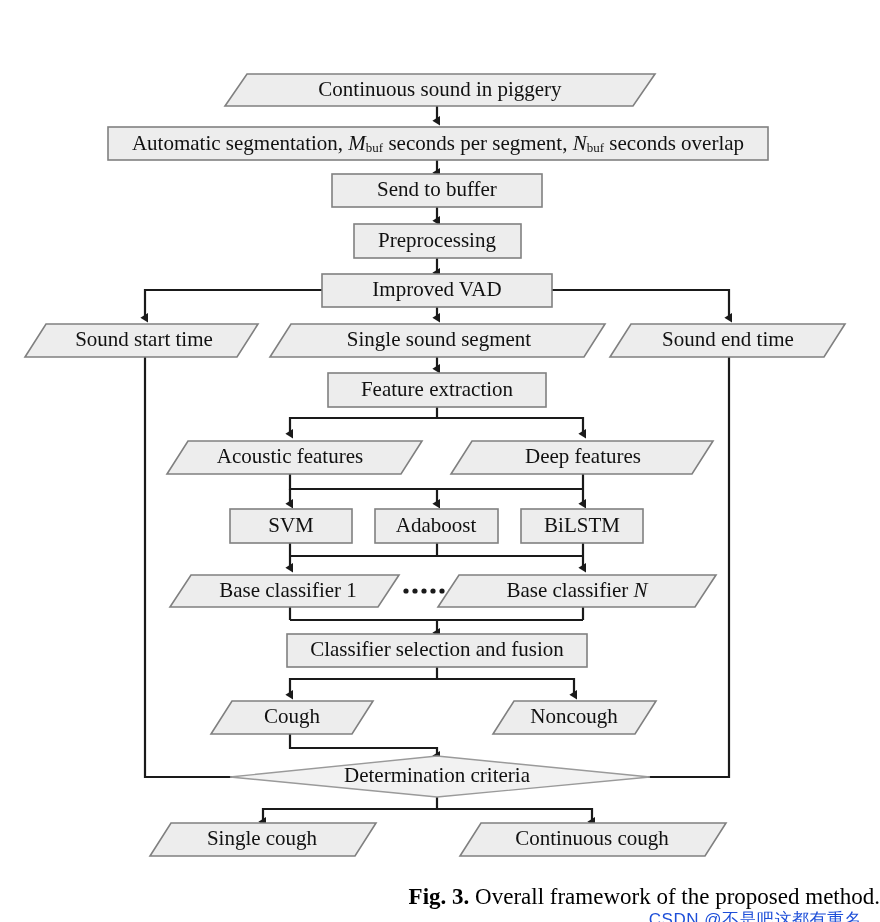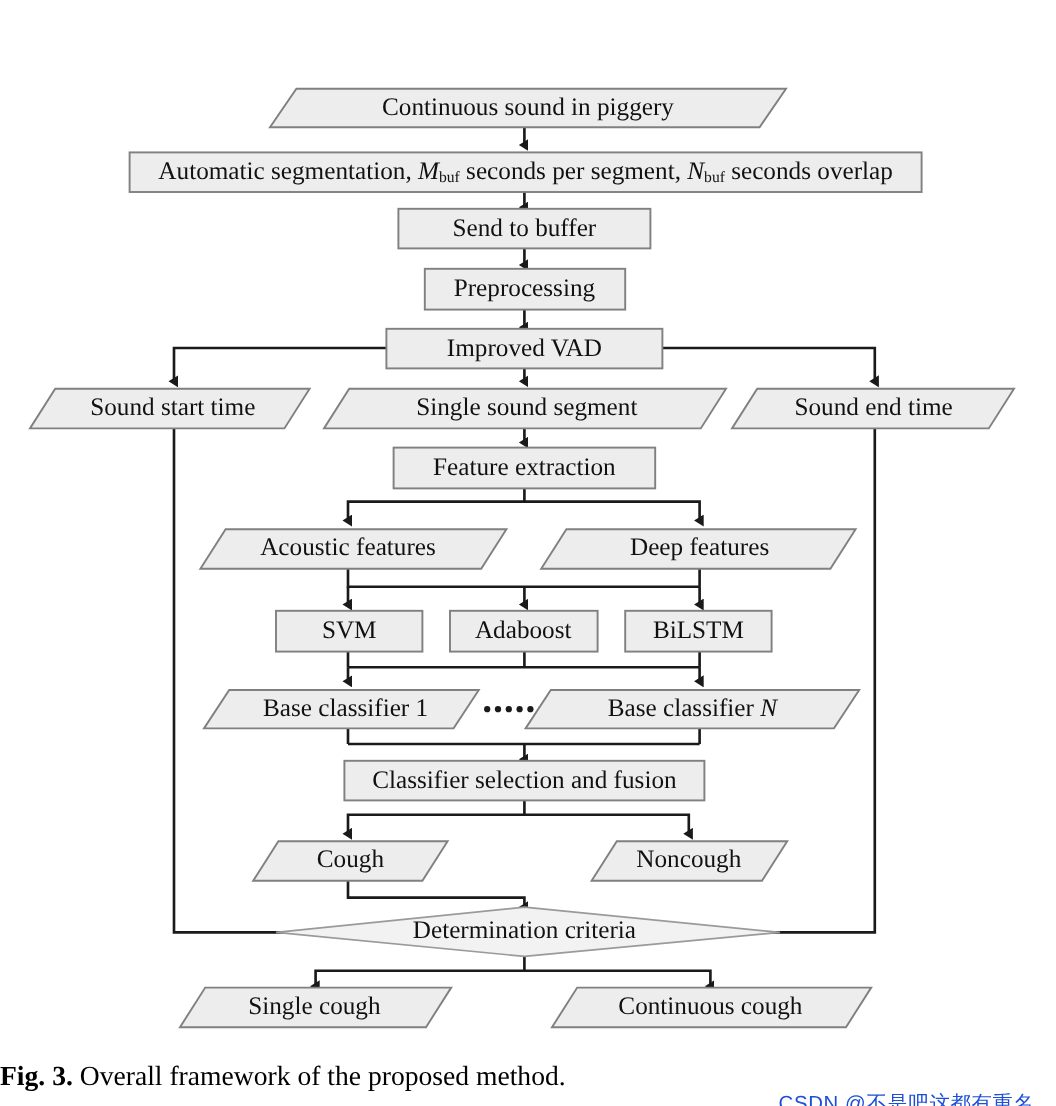--- a/index.html
+++ b/index.html
@@ -57,21 +57,21 @@
     stroke-linejoin: miter;
   }
   .ellipsis-dot {
     fill: #1a1a1a;
   }
   .caption-line {
     position: absolute;
     left: 0;
     top: 868px;
     width: 880px;
-    text-align: left;
+    text-align: right;
     font-family: "Liberation Serif", "DejaVu Serif", serif;
     font-size: 23px;
     color: #000000;
     white-space: nowrap;
   }
   .caption-label {
     font-weight: bold;
   }
   .caption-text {
     font-weight: normal;

